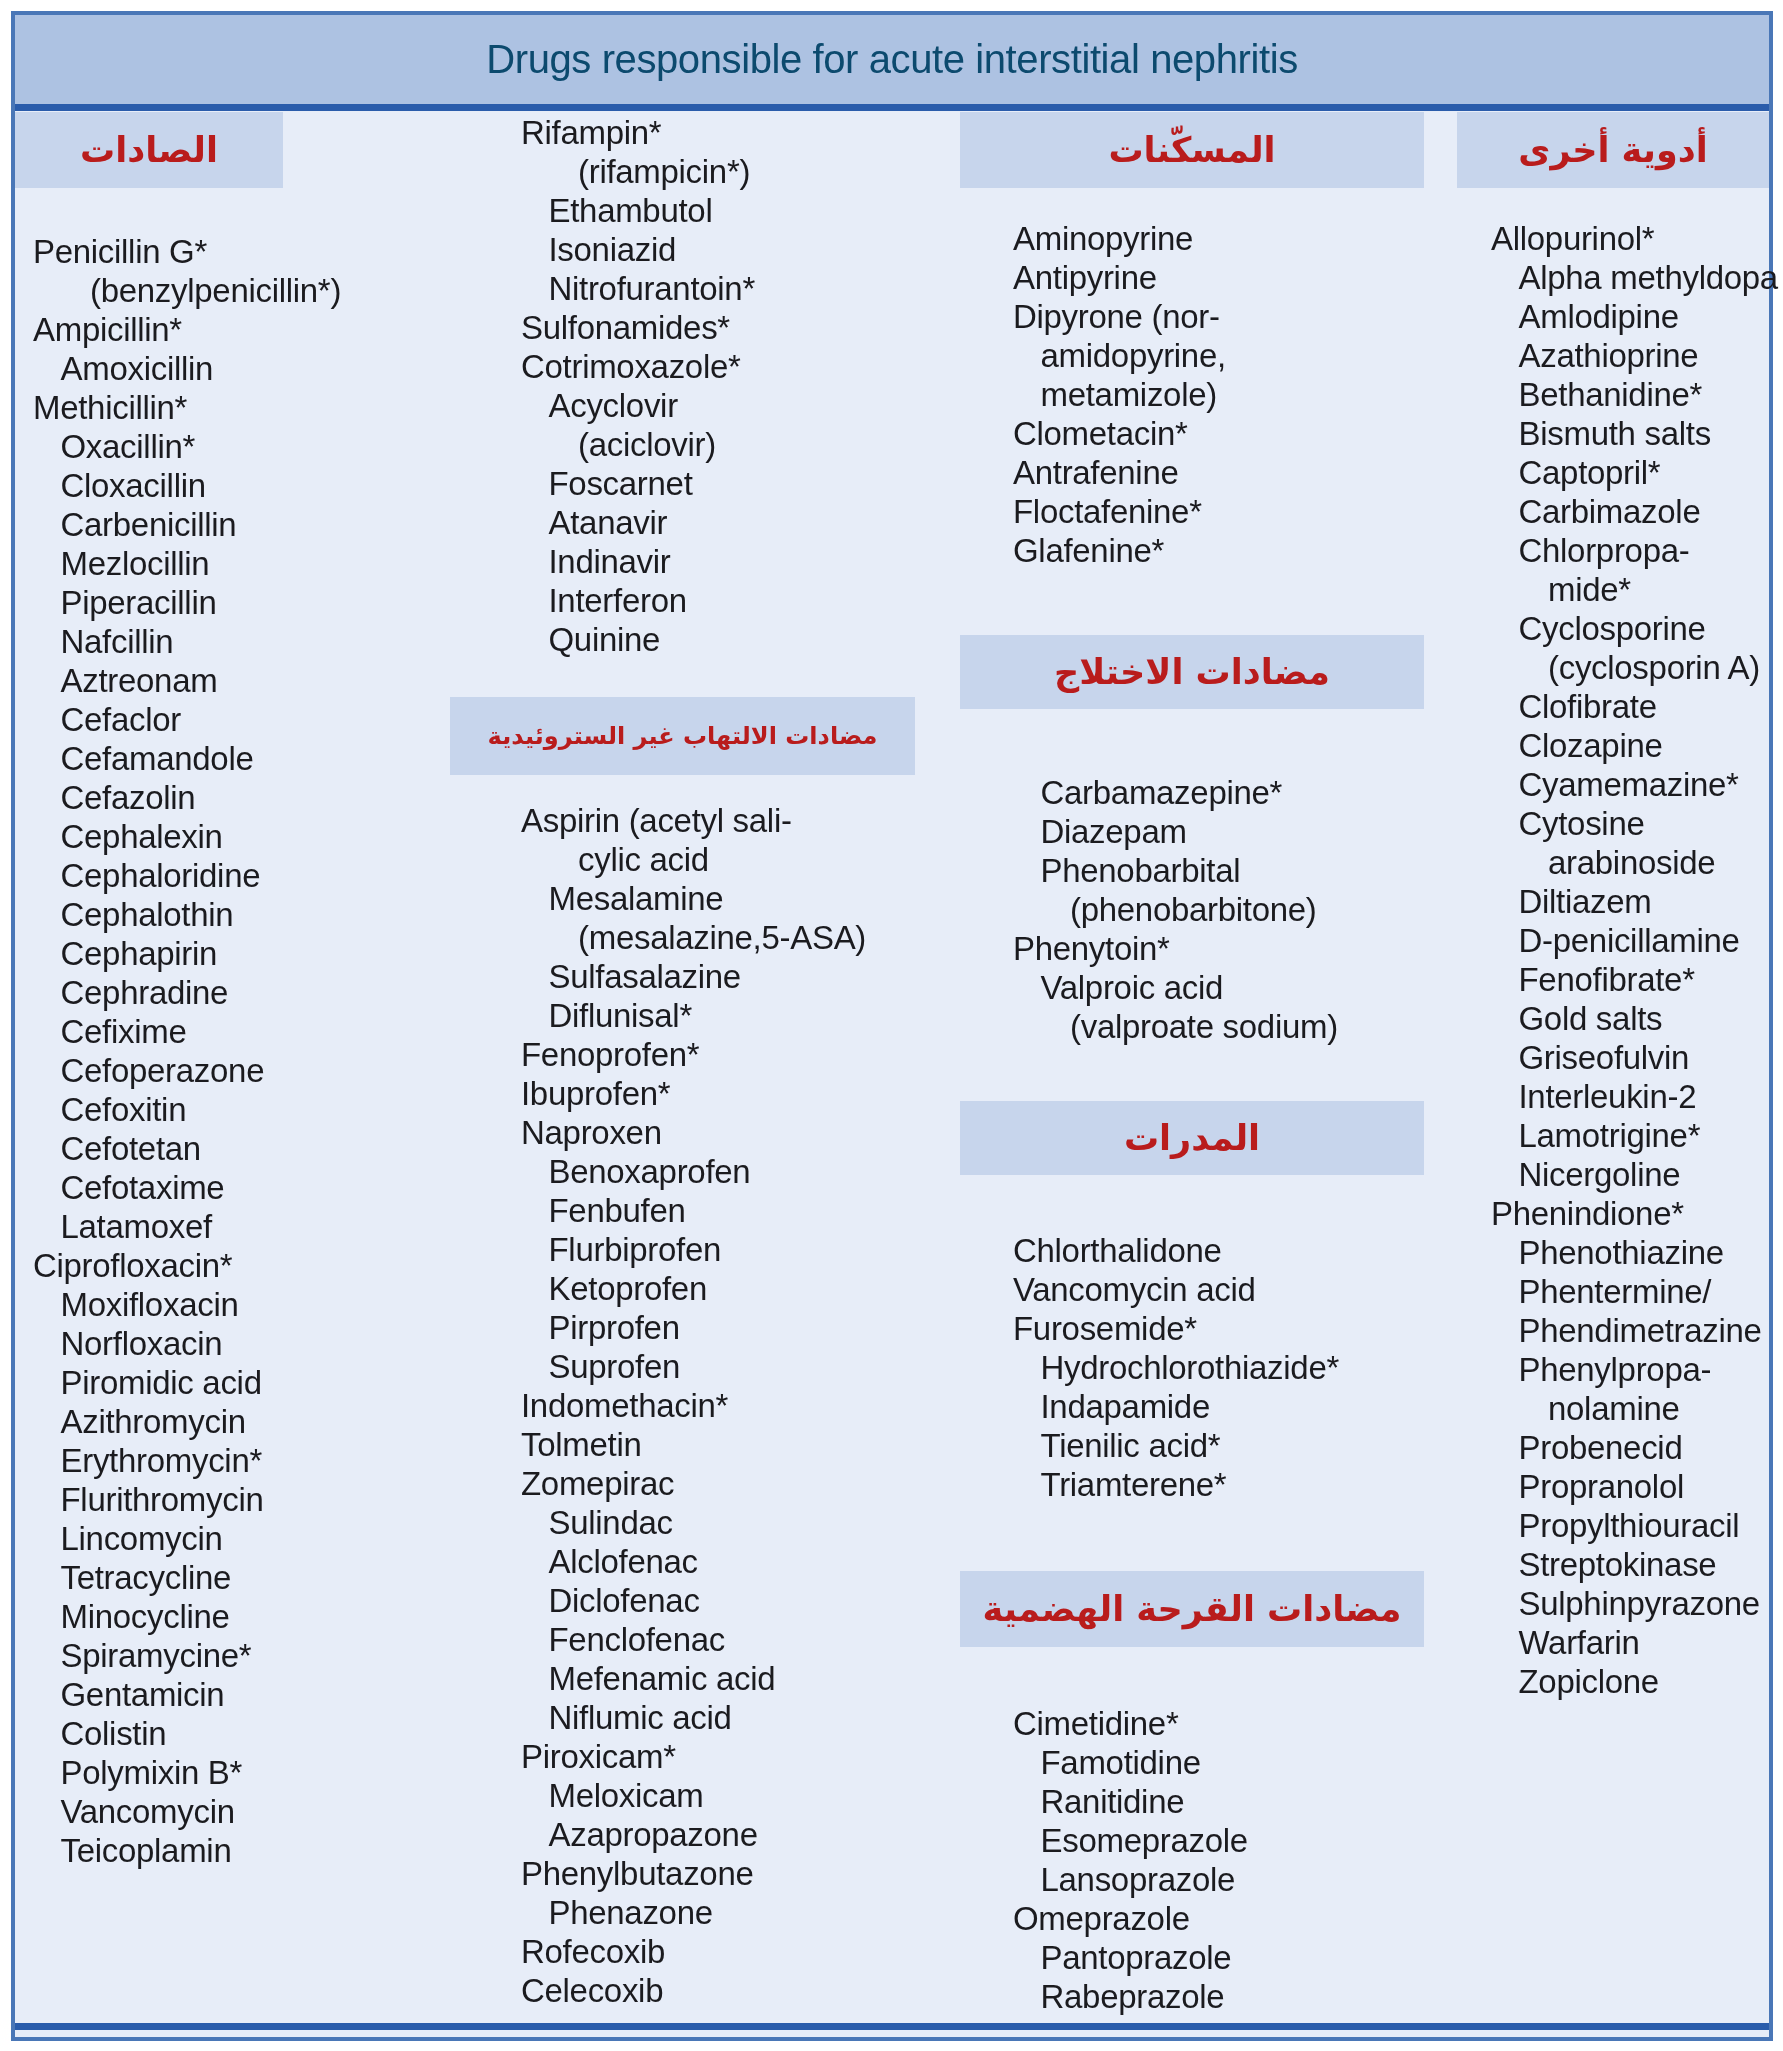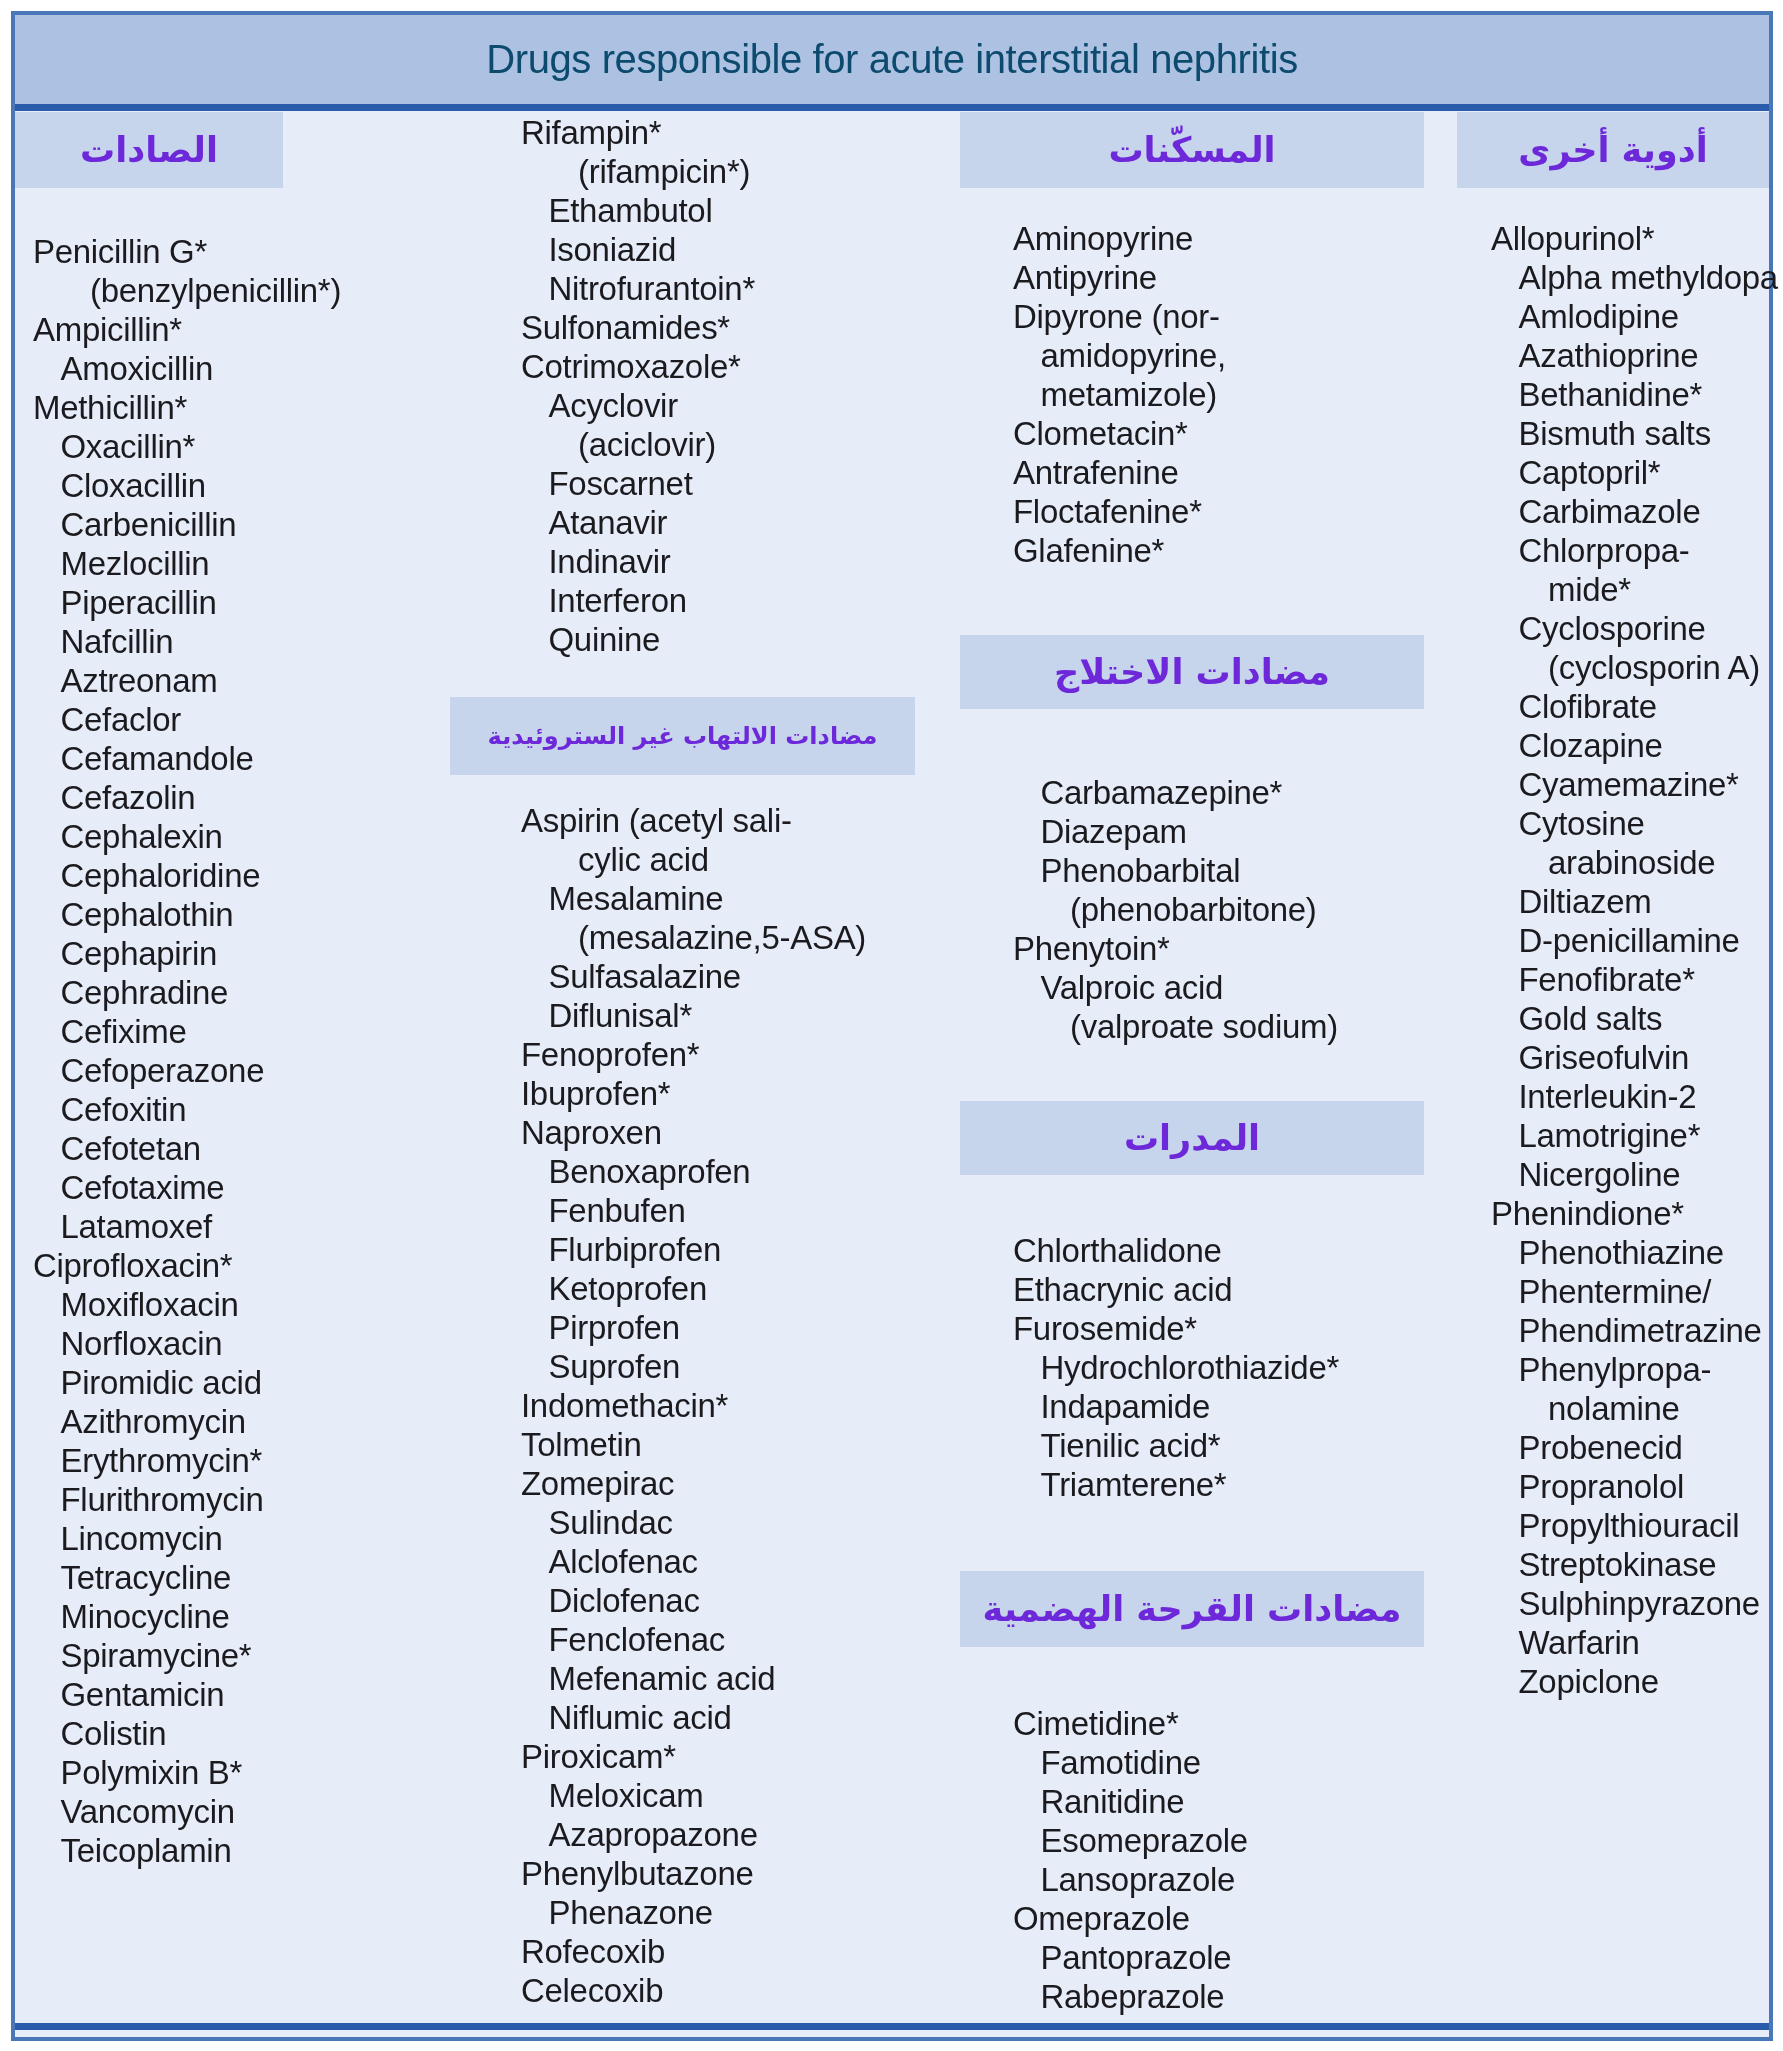--- a/index.html
+++ b/index.html
@@ -26,21 +26,21 @@
   }
   .rule{
     position:absolute;left:15px;width:1754px;height:7px;background:#2a5cab;
   }
   .rule-top{top:104px;}
   .rule-bottom{top:2023px;}
   .hdr{
     position:absolute;height:76px;background:#c7d5ec;
     display:flex;align-items:center;justify-content:center;
     font-family:"DejaVu Sans","Liberation Sans",sans-serif;
-    font-weight:bold;font-size:35px;color:#6d28d9;
+    font-weight:bold;font-size:35px;color:#b91c1c;
     direction:rtl;white-space:nowrap;
   }
   #hdr-c1{left:15px;top:112px;width:268px;}
   #hdr-c3s0{left:960px;top:112px;width:464px;}
   #hdr-c4{left:1457px;top:112px;width:312px;}
   #hdr-c2s1{left:450px;top:697px;width:465px;height:78px;font-size:24px;}
   #hdr-c3s1{left:960px;top:635px;width:464px;height:74px;}
   #hdr-c3s2{left:960px;top:1101px;width:464px;height:74px;}
   #hdr-c3s3{left:960px;top:1571px;width:464px;height:76px;}
   .list{
@@ -201,21 +201,21 @@
       <div class="drug i1">Carbamazepine*</div>
       <div class="drug i1">Diazepam</div>
       <div class="drug i1">Phenobarbital</div>
       <div class="drug i2">(phenobarbitone)</div>
       <div class="drug i0">Phenytoin*</div>
       <div class="drug i1">Valproic acid</div>
       <div class="drug i2">(valproate sodium)</div>
     </div>
   <div class="list" id="list-c3c">
       <div class="drug i0">Chlorthalidone</div>
-      <div class="drug i0">Ethacrynic acid</div>
+      <div class="drug i0">Vancomycin acid</div>
       <div class="drug i0">Furosemide*</div>
       <div class="drug i1">Hydrochlorothiazide*</div>
       <div class="drug i1">Indapamide</div>
       <div class="drug i1">Tienilic acid*</div>
       <div class="drug i1">Triamterene*</div>
     </div>
   <div class="list" id="list-c3d">
       <div class="drug i0">Cimetidine*</div>
       <div class="drug i1">Famotidine</div>
       <div class="drug i1">Ranitidine</div>

